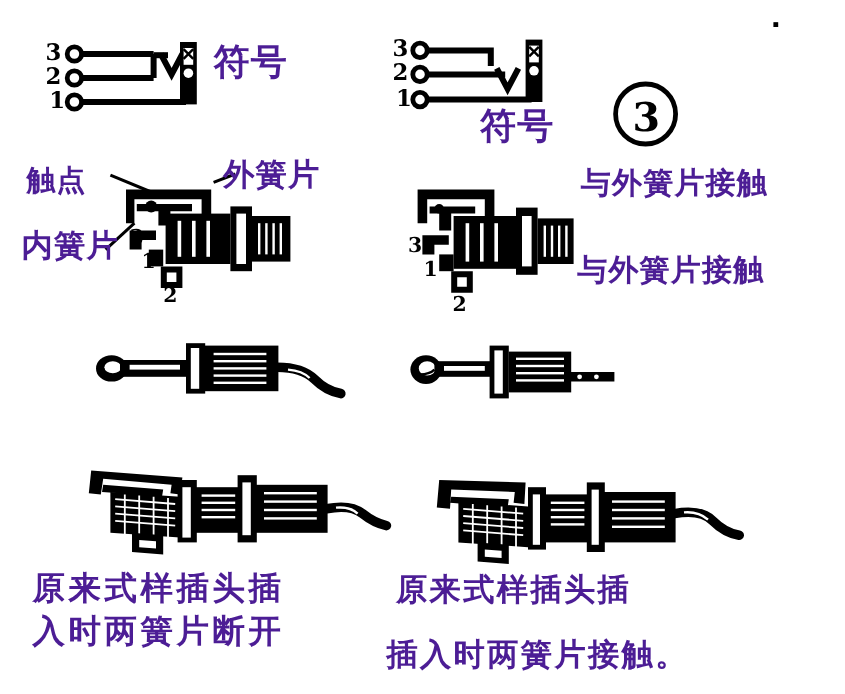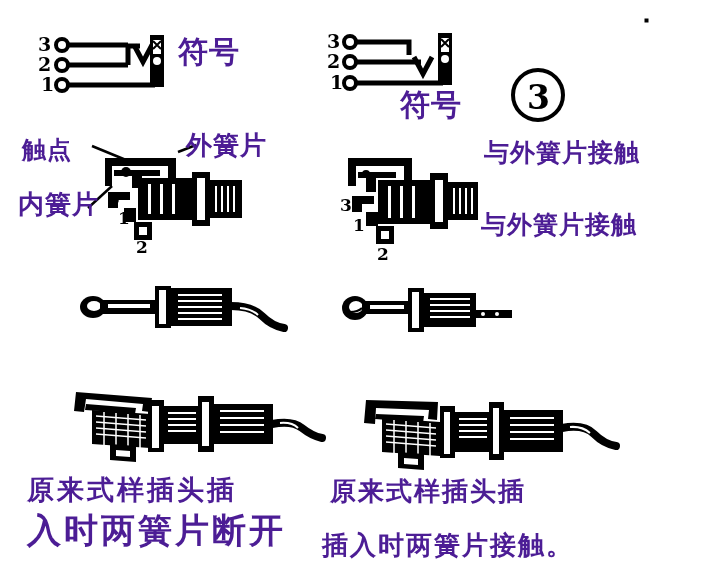--- a/index.html
+++ b/index.html
@@ -277,18 +277,18 @@
   <div class="num" style="left:136px;top:237px;font-size:17px;">2</div>
 
   <div class="num" style="left:340px;top:195px;font-size:17px;">3</div>
   <div class="num" style="left:353px;top:215px;font-size:17px;">1</div>
   <div class="num" style="left:377px;top:244px;font-size:17px;">2</div>
 
   <div class="cn" style="left:484px;top:136px;font-size:25px;">与外簧片接触</div>
   <div class="cn" style="left:481px;top:208px;font-size:25px;">与外簧片接触</div>
 
   <div class="cn" style="left:27px;top:472px;font-size:27px;letter-spacing:3px;">原来式样插头插</div>
-  <div class="cn" style="left:27px;top:508px;font-size:34px;letter-spacing:3px;">入时两簧片断开</div>
+  <div class="cn" style="left:27px;top:508px;font-size:27px;letter-spacing:3px;">入时两簧片断开</div>
 
   <div class="cn" style="left:330px;top:474px;font-size:26px;letter-spacing:2px;">原来式样插头插</div>
   <div class="cn" style="left:322px;top:510px;font-size:26px;letter-spacing:2px;margin-top:18px;">插入时两簧片接触。</div>
 
 </div>
 
 </body></html>

